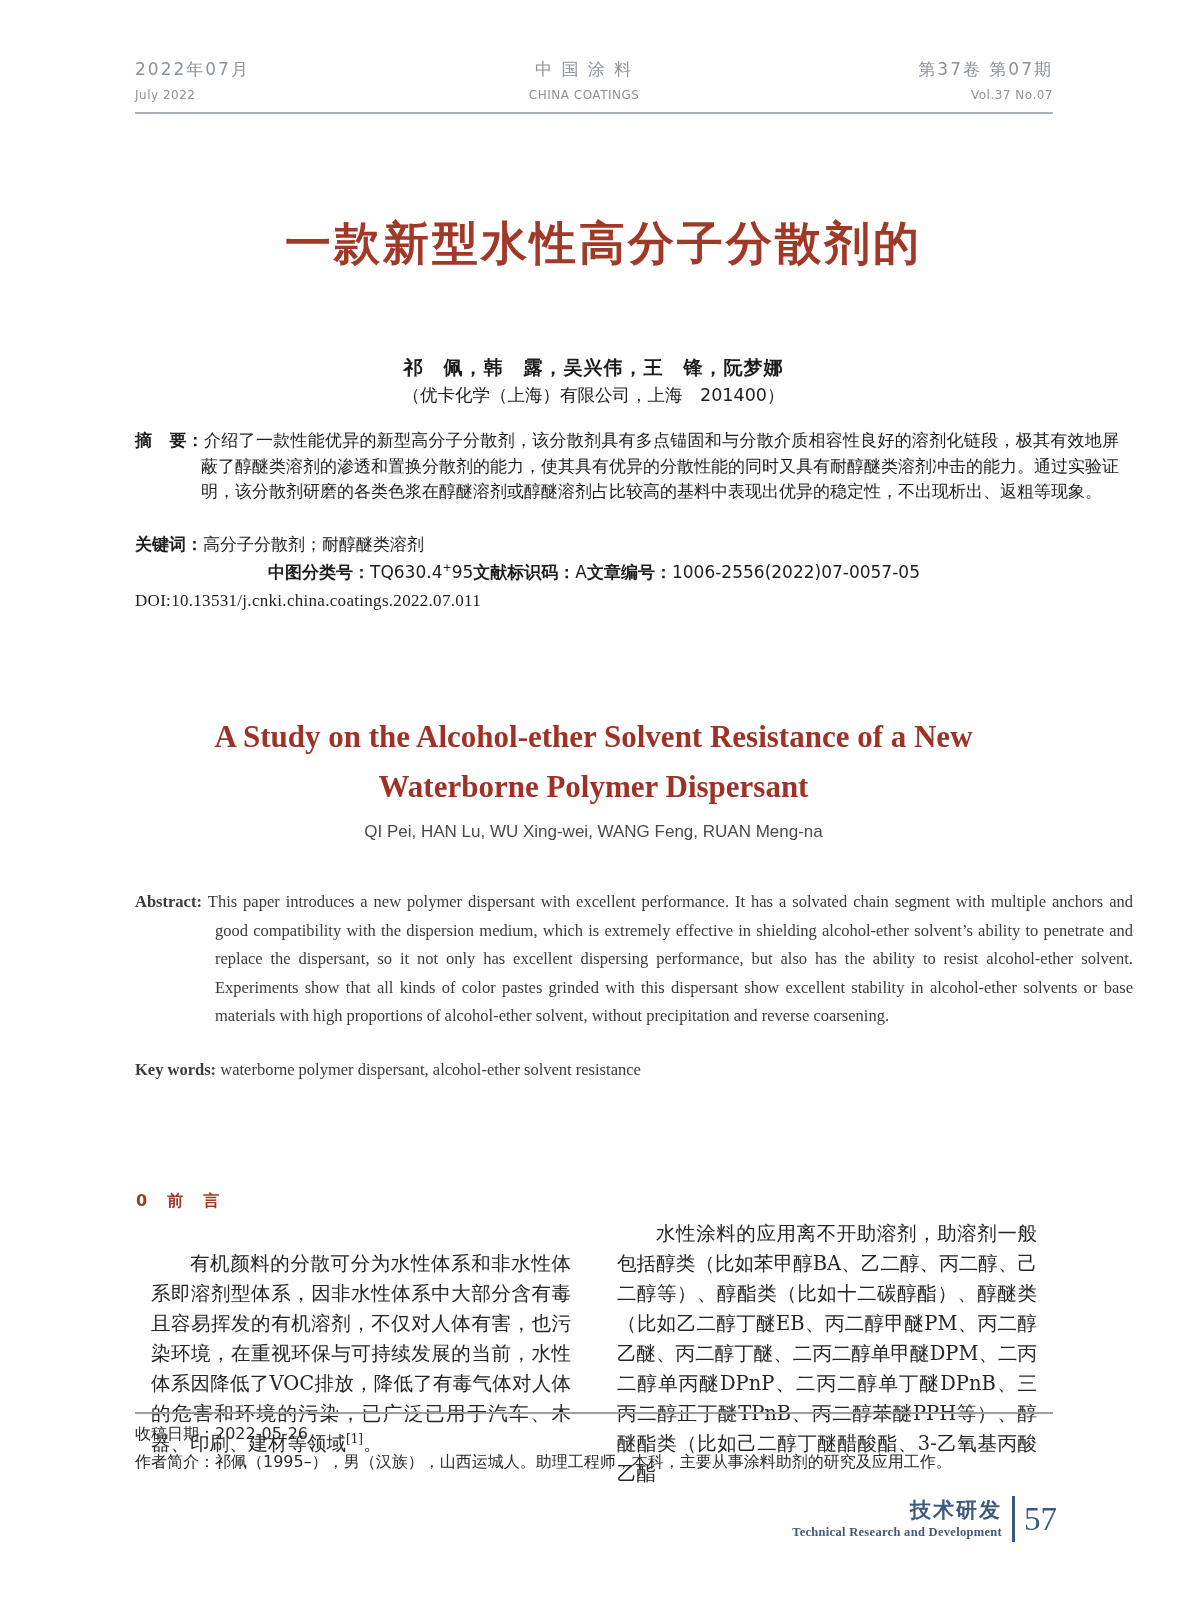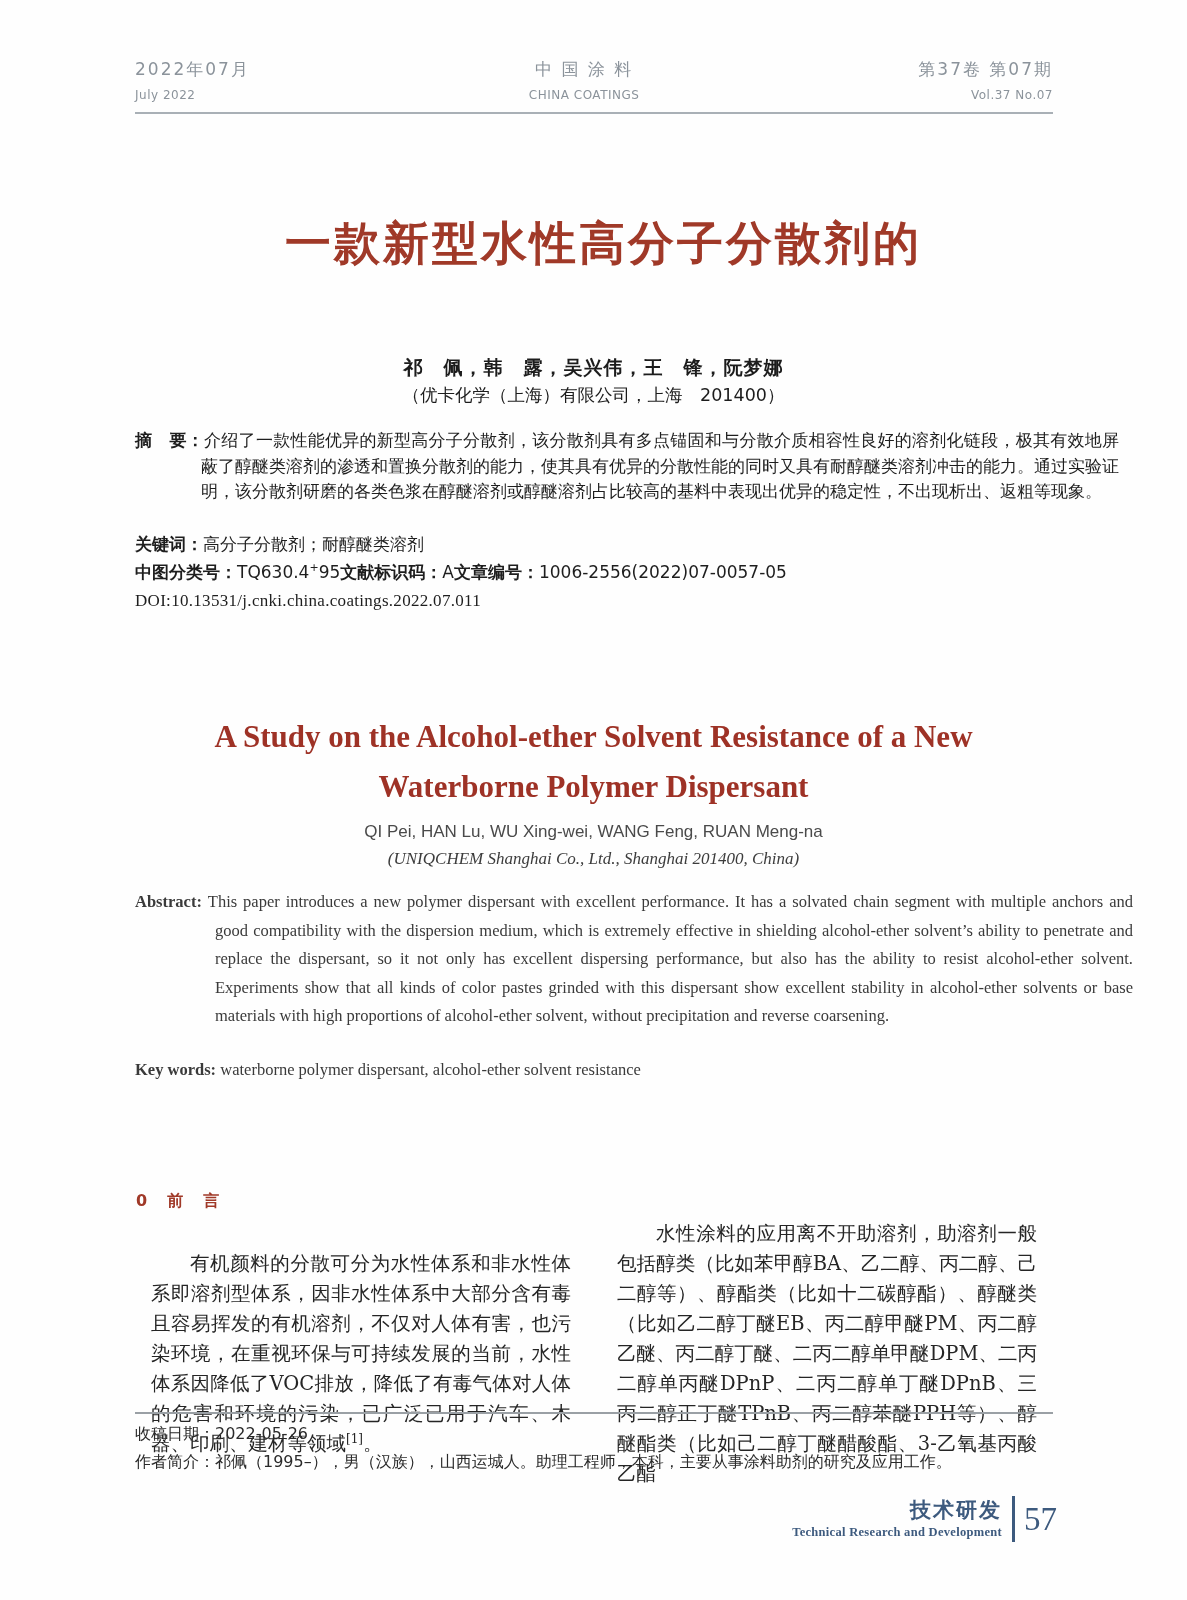--- a/index.html
+++ b/index.html
@@ -50,21 +50,21 @@
     font-size:17px;line-height:25.5px;text-align:justify;color:#1e1e1e;
     padding-left:66px;text-indent:-66px;
   }
   .abstract-zh b{letter-spacing:0;}
   .keywords-zh{
     position:absolute;top:533px;left:135px;width:918px;
     font-size:17px;color:#1e1e1e;
   }
   .class-row{
     position:absolute;top:561px;left:135px;width:918px;
-    display:flex;justify-content:flex-start;
+    display:flex;justify-content:center;
     font-size:17px;color:#1e1e1e;
   }
   .lbl{font-weight:bold;}
   sup.small{font-size:11px;vertical-align:super;line-height:0;}
   .doi-line{
     position:absolute;top:591px;left:135px;width:918px;
     font-family:"Liberation Serif",serif;font-size:17px;color:#1e1e1e;
     letter-spacing:0.3px;
   }
   
@@ -190,21 +190,20 @@
   </div>
 
   <div class="doi-line">DOI:10.13531/j.cnki.china.coatings.2022.07.011</div>
 
   <h2 class="en-title" style="margin:0;">
     <span style="display:block">A Study on the Alcohol-ether Solvent Resistance of a New</span>
     <span style="display:block">Waterborne Polymer Dispersant</span>
   </h2>
 
   <div class="en-authors">QI Pei, HAN Lu, WU Xing-wei, WANG Feng, RUAN Meng-na</div>
-  <div class="en-affiliation">(UNIQCHEM Shanghai Co., Ltd., Shanghai 201400, China)</div>
 
   <div class="abstract-en">
     <b>Abstract:</b>&nbsp;<span>This paper introduces a new polymer dispersant with excellent performance. It has a solvated chain segment with multiple anchors and good compatibility with the dispersion medium, which is extremely effective in shielding alcohol-ether solvent’s ability to penetrate and replace the dispersant, so it not only has excellent dispersing performance, but also has the ability to resist alcohol-ether solvent. Experiments show that all kinds of color pastes grinded with this dispersant show excellent stability in alcohol-ether solvents or base materials with high proportions of alcohol-ether solvent, without precipitation and reverse coarsening.</span>
   </div>
 
   <div class="keywords-en">
     <b>Key words:</b>&nbsp;<span>waterborne polymer dispersant, alcohol-ether solvent resistance</span>
   </div>
 
   <div class="intro-heading">0　前　言</div>

